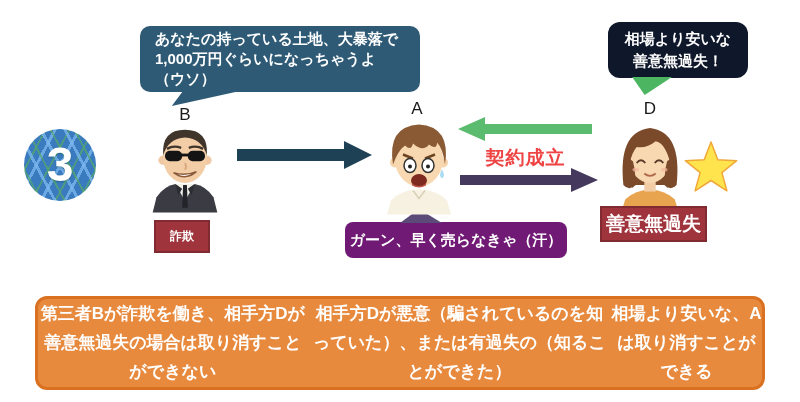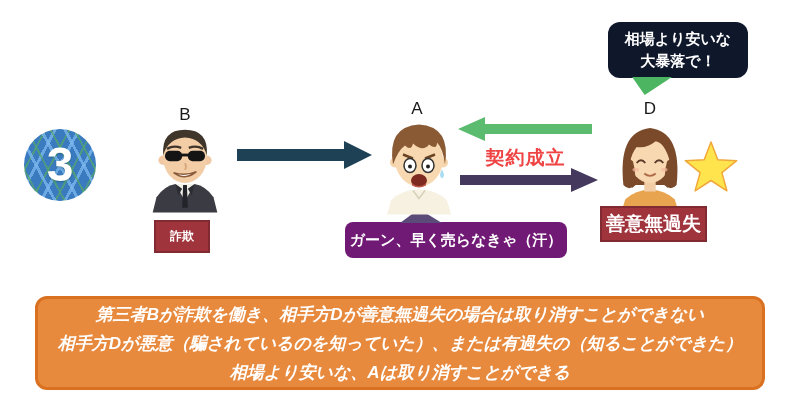--- a/index.html
+++ b/index.html
@@ -57,36 +57,42 @@
   .arrow-da{left:458px;top:117px;}
   .arrow-ad{left:460px;top:168px;}
   .contract-label{position:absolute;left:468px;top:145px;width:115px;text-align:center;
     font-size:19px;font-weight:600;color:#ef4444;letter-spacing:1px;}
 
   .star{position:absolute;left:682px;top:141px;width:58px;height:56px;}
 
   
   .note{position:absolute;left:35px;top:296px;width:730px;height:94px;background:#e88a3e;
     border:3px solid #d97121;border-radius:12px;box-sizing:border-box;
-    display:flex;flex-direction:column;justify-content:center;font-style:italic;}
+    display:flex;flex-direction:row;justify-content:center;}
   .note div{color:#fff;font-size:17px;font-weight:700;line-height:29px;text-align:center;}
 </style>
 </head>
 <body>
 
 <div id="canvas">
 
   <div class="badge">
     <span>3</span>
   </div>
 
+  <div class="bubble bubble-b">
+    <div>あなたの持っている土地、大暴落で</div>
+    <div>1,000万円ぐらいになっちゃうよ</div>
+    <div>（ウソ）</div>
+    <div class="tail"></div>
+  </div>
 
   <div class="bubble bubble-d">
     <div>相場より安いな</div>
-    <div>大暴落で！</div>
+    <div>善意無過失！</div>
     <div class="tail"></div>
   </div>
 
   <div class="bubble bubble-a">
     <span>ガーン、早く売らなきゃ（汗）</span>
     <div class="tail"></div>
   </div>
 
   <div class="char-label label-b">B</div>
   <div class="char-label label-a">A</div>

